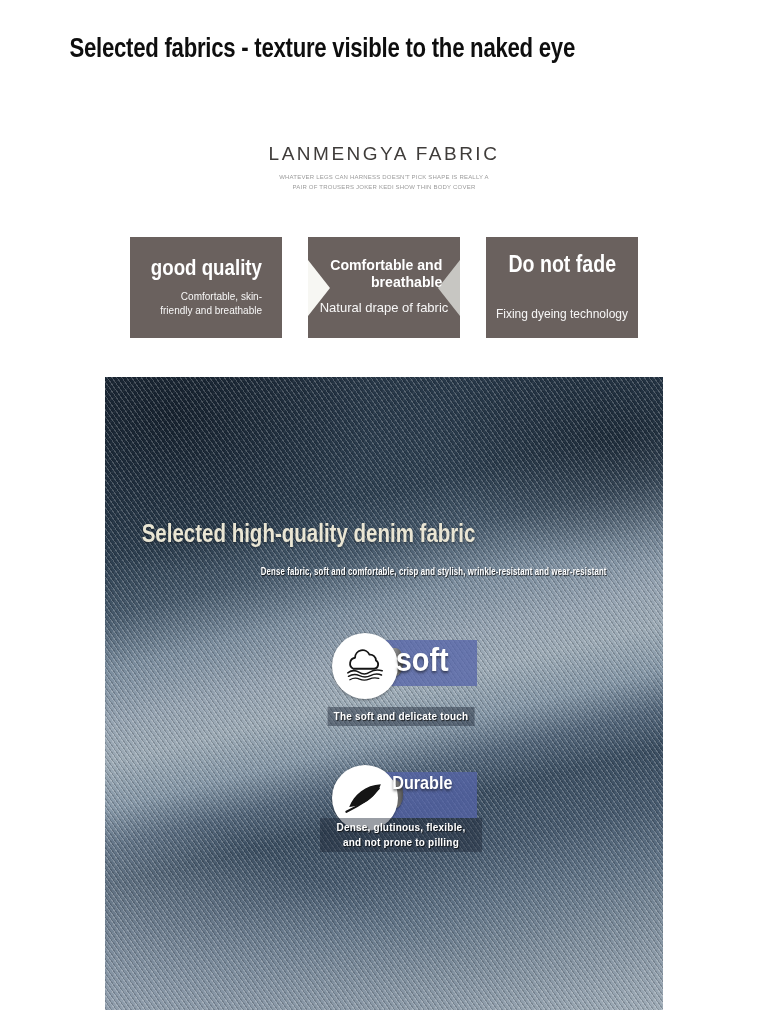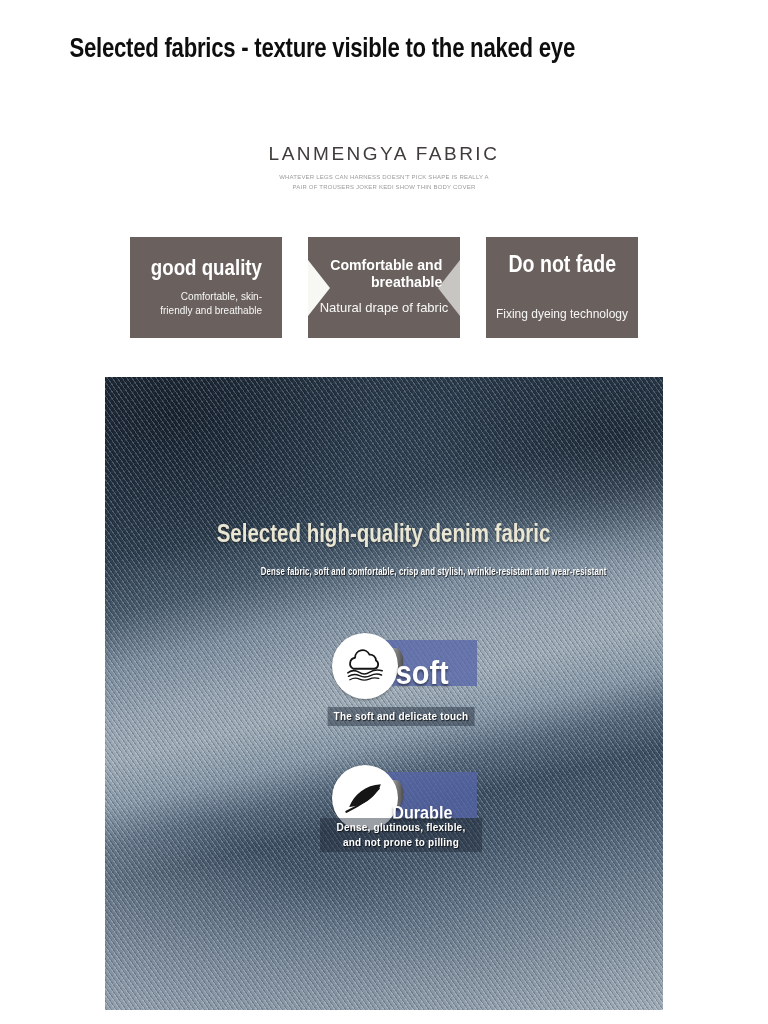--- a/index.html
+++ b/index.html
@@ -76,21 +76,21 @@
     background:
       repeating-linear-gradient(55deg,
         rgba(255,255,255,.20) 0px, rgba(255,255,255,.20) 1px,
         rgba(8,14,22,.18) 1px, rgba(8,14,22,.18) 2px,
         rgba(255,255,255,0) 2px, rgba(255,255,255,0) 4px),
       repeating-linear-gradient(-35deg,
         rgba(255,255,255,.05) 0px, rgba(255,255,255,.05) 1px,
         transparent 1px, transparent 6px);
   }
   .hero-title {
-    position:absolute; top:142px; left:0; width:558px; text-align:center;
+    position:absolute; top:142px; left:0; width:558px; text-align:left;
     font-size:25px; font-weight:bold; color:#eae6d4;
     text-shadow:0 1px 3px rgba(0,0,0,.45); margin:0;
   }
   .hero-title .cond { transform:scaleX(.82); }
   .hero-subtitle {
     position:absolute; top:189px; left:0; width:658px; text-align:center;
     font-size:10px; color:#ffffff; text-shadow:1px 1px 1px rgba(0,0,0,.8);
   }
   .hero-subtitle .cond { transform:scaleX(.78); font-weight:bold; letter-spacing:.2px; }
 
@@ -106,21 +106,21 @@
     background:linear-gradient(90deg,#ececec 0%,#9a9a9a 45%,#4f4f4f 100%);
     box-shadow:0 1px 2px rgba(0,0,0,.4);
   }
   .callout .circle {
     position:absolute; left:227px; top:0; width:66px; height:66px; border-radius:50%;
     background:#fff; display:flex; align-items:center; justify-content:center;
     box-shadow:0 1px 3px rgba(0,0,0,.35);
   }
   .callout .label {
     position:absolute; left:262px; top:7px; width:110px; height:52px;
-    display:flex; align-items:flex-end; justify-content:center;
+    display:flex; align-items:flex-start; justify-content:center;
     color:#fff; font-weight:bold; text-shadow:0 2px 3px rgba(0,0,0,.5);
   }
   .co-soft .label { font-size:34px; }
   .co-durable .label { font-size:19px; }
   .callout .caption {
     position:absolute; top:74px; left:296px; transform:translateX(-50%);
     max-width:150px; padding:2px 6px; text-align:center;
     background:rgba(30,40,55,.45); color:#fff; font-size:10px; line-height:1.5;
     font-weight:bold; text-shadow:1px 1px 1px rgba(0,0,0,.75); letter-spacing:.2px;
   }

